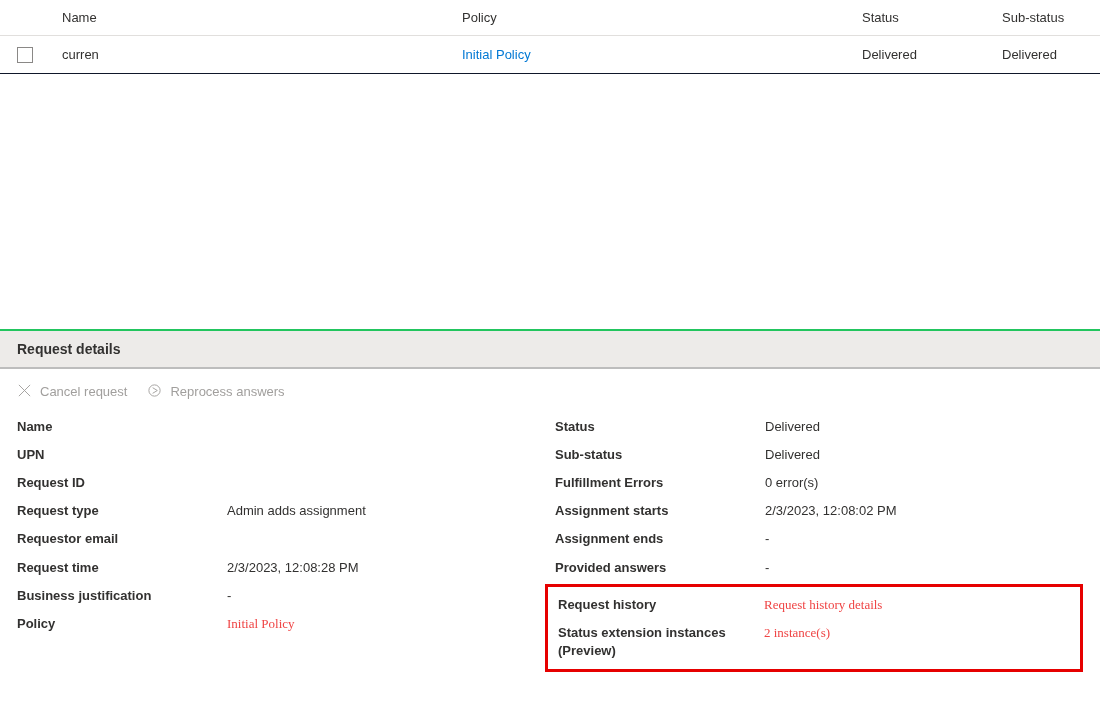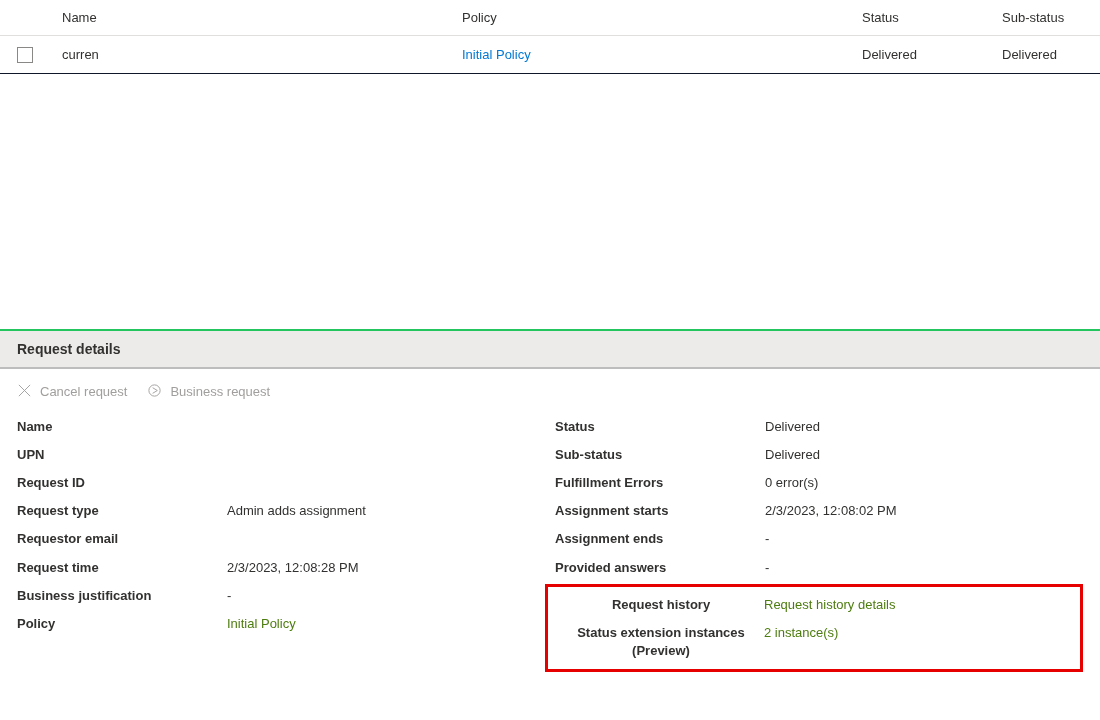--- a/index.html
+++ b/index.html
@@ -82,29 +82,29 @@
     font-size: 13px;
     line-height: 1.4;
   }
   .field-label {
     width: 210px;
     font-weight: 700;
     color: #323130;
     flex-shrink: 0;
   }
   .field-value { color: #323130; }
-  .field-value.link { color: #4d7c0f; }
+  .field-value.link { color: #ef4444; font-family: Liberation Serif, serif; }
 
   .highlight-box {
     border: 3px solid #e60000;
     padding: 4px 6px 4px 6px;
     margin-top: 2px;
     margin-left: -10px;
   }
-  .highlight-box .field-row { padding: 5px 4px; align-items: flex-start; text-align: center;}
+  .highlight-box .field-row { padding: 5px 4px; align-items: flex-start;}
   .highlight-box .field-label { width: 206px; }
 </style>
 </head>
 <body>
 
 <div class="table-area">
   <table class="table">
     <thead>
       <tr>
         <th class="col-checkbox"></th>
@@ -140,21 +140,21 @@
     </span>
     <span>Cancel request</span>
   </div>
   <div class="tool-btn">
     <span>
       <svg viewBox="0 0 16 16" stroke="#a19f9d" stroke-width="1" fill="none">
           <circle cx="8" cy="8" r="6"></circle>
           <polyline points="6,5 11,8 6,11"></polyline>
         </svg>
     </span>
-    <span>Business request</span>
+    <span>Reprocess answers</span>
   </div>
 </div>
 
 <div class="details-body">
   <div class="details-col">
     <div class="field-row">
         <div class="field-label">Name</div>
         <div class="field-value"></div>
       </div>
     <div class="field-row">

